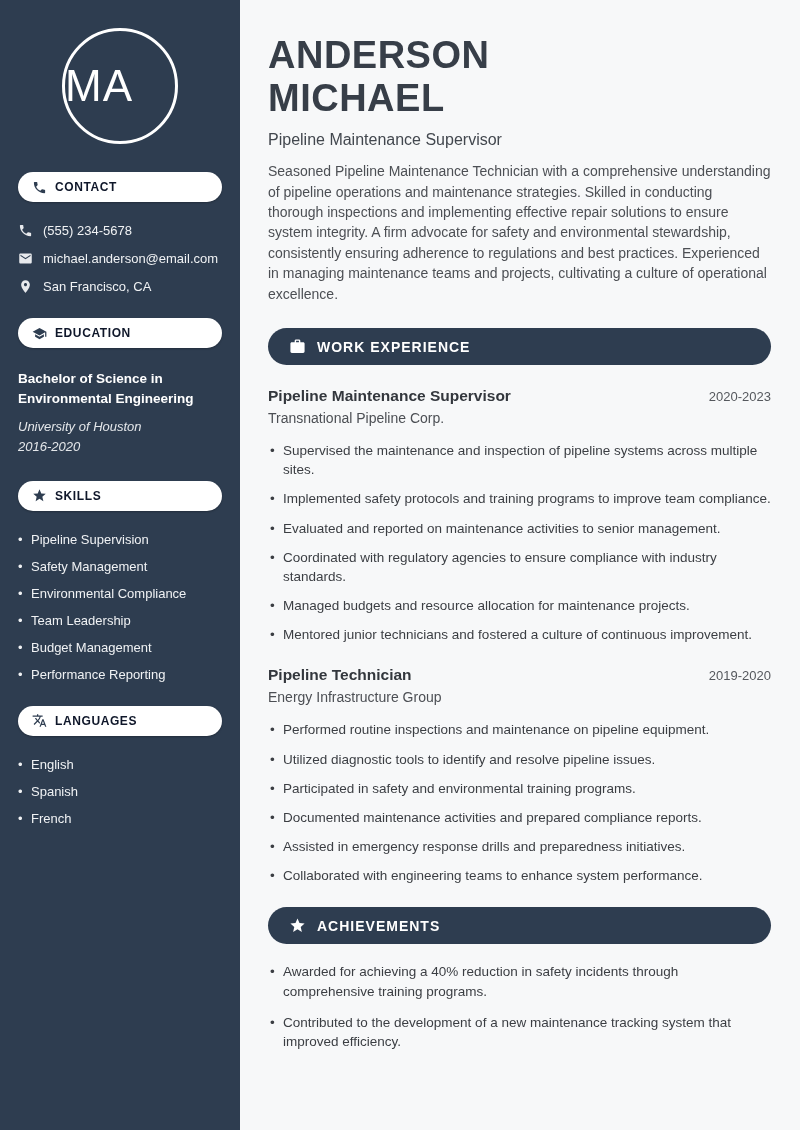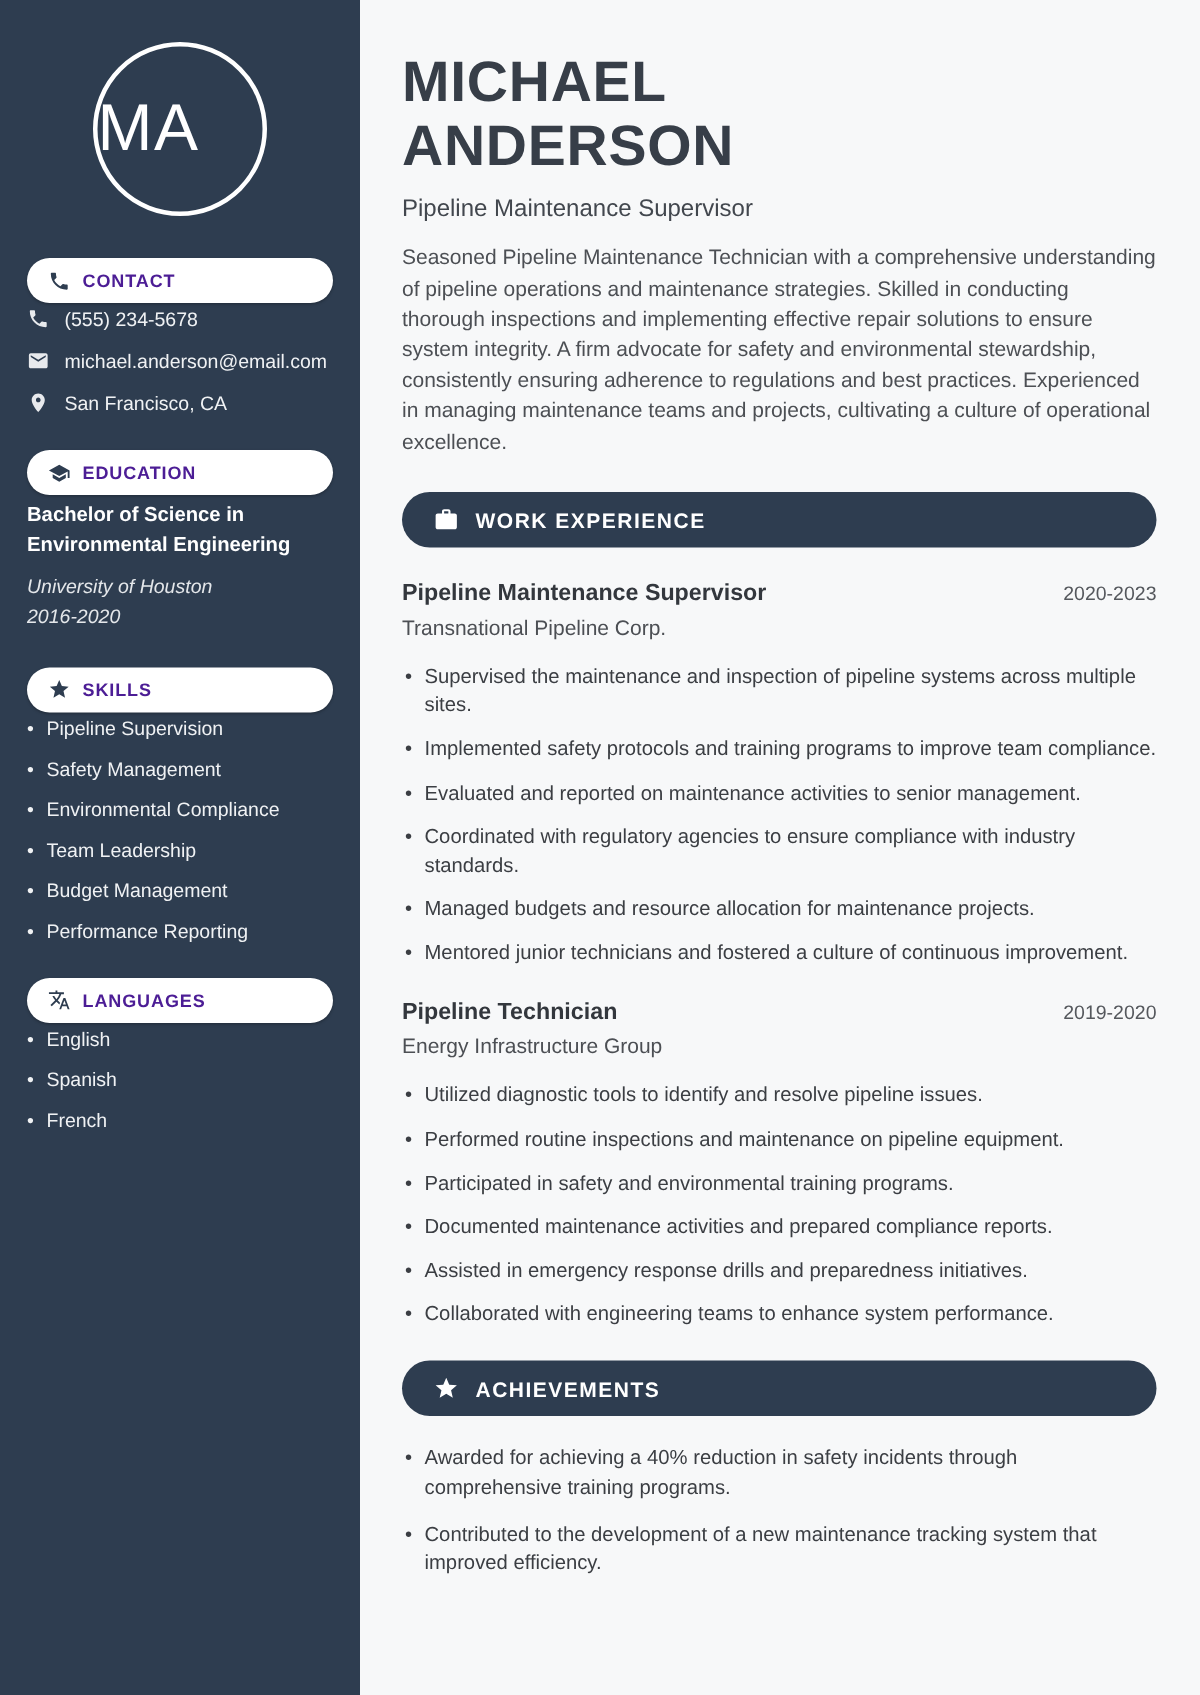--- a/index.html
+++ b/index.html
@@ -6,23 +6,23 @@
   html,body { background:#e9eaec; }
   body { font-family:"Liberation Sans", sans-serif; }
   .page { width:800px; height:1130px; display:flex; background:#f7f8f9; overflow:hidden; }
 
   
   .sidebar { width:240px; flex-shrink:0; background:#2e3d50; color:#ffffff; padding:26px 18px 20px; }
   .avatar { width:116px; height:116px; border-radius:50%; border:3px solid #ffffff; margin:2px auto 28px;
             display:flex; align-items:center; justify-content:flex-start; }
   .avatar span { font-size:44px; color:#ffffff; letter-spacing:1px; font-weight:400; }
   .side-section { margin-bottom:24px; }
-  .side-pill { background:#ffffff; color:#4c1d95; border-radius:16px; height:30px; display:flex;
+  .side-pill { background:#ffffff; color:#0f172a; border-radius:16px; height:30px; display:flex;
                align-items:center; gap:8px; padding:0 14px; font-weight:bold; font-size:12px;
-               letter-spacing:.6px; margin-bottom:3px; box-shadow:0 1px 2px rgba(0,0,0,.25); }
+               letter-spacing:.6px; margin-bottom:21px; box-shadow:0 1px 2px rgba(0,0,0,.25); }
   .side-pill svg { width:15px; height:15px; flex-shrink:0; }
   .contact-item { display:flex; align-items:center; gap:10px; font-size:13px; color:#f0f2f4; margin-bottom:13px; }
   .contact-item svg { width:15px; height:15px; flex-shrink:0; fill:#e8eaed; }
   .edu-degree { font-size:13.5px; font-weight:bold; line-height:1.5; margin-bottom:7px; }
   .edu-line { font-size:13px; color:#e4e7ea; line-height:1.55;font-style:italic; }
   .side-list { list-style:none; }
   .side-list li { position:relative; padding-left:13px; font-size:13px; color:#f0f2f4; margin-bottom:12px; }
   .side-list li::before { content:"•"; position:absolute; left:0; top:0; color:#f0f2f4; }
 
   
@@ -125,22 +125,22 @@
         <li>Spanish</li>
         <li>French</li>
       </ul>
     </div>
 
   </aside>
 
   <main class="main">
 
     <h1 class="name">
+      <div>ANDERSON</div>
       <div>MICHAEL</div>
-      <div>ANDERSON</div>
     </h1>
     <div class="job-title">Pipeline Maintenance Supervisor</div>
 
     <p class="summary">Seasoned Pipeline Maintenance Technician with a comprehensive understanding of pipeline operations and maintenance strategies. Skilled in conducting thorough inspections and implementing effective repair solutions to ensure system integrity. A firm advocate for safety and environmental stewardship, consistently ensuring adherence to regulations and best practices. Experienced in managing maintenance teams and projects, cultivating a culture of operational excellence.</p>
 
     <div class="main-pill">
       <svg viewBox="0 0 24 24">
           <path d="M20 6h-4V4c0-1.11-.89-2-2-2h-4c-1.11 0-2 .89-2 2v2H4c-1.11 0-1.99.89-1.99 2L2 19c0 1.11.89 2 2 2h16c1.11 0 2-.89 2-2V8c0-1.11-.89-2-2-2zm-6 0h-4V4h4v2z"></path>
         </svg>
       <span>WORK EXPERIENCE</span>
@@ -162,22 +162,22 @@
       </ul>
     </div>
 
     <div class="job">
       <div class="job-head">
         <span class="jtitle">Pipeline Technician</span>
         <span class="jdates">2019-2020</span>
       </div>
       <div class="jcompany">Energy Infrastructure Group</div>
       <ul class="job-bullets">
+        <li>Performed routine inspections and maintenance on pipeline equipment.</li>
         <li>Utilized diagnostic tools to identify and resolve pipeline issues.</li>
-        <li>Performed routine inspections and maintenance on pipeline equipment.</li>
         <li>Participated in safety and environmental training programs.</li>
         <li>Documented maintenance activities and prepared compliance reports.</li>
         <li>Assisted in emergency response drills and preparedness initiatives.</li>
         <li>Collaborated with engineering teams to enhance system performance.</li>
       </ul>
     </div>
 
     <div class="main-pill" style="margin-top:22px;">
       <svg viewBox="0 0 24 24">
           <path d="M12 17.27L18.18 21l-1.64-7.03L22 9.24l-7.19-.61L12 2 9.19 8.63 2 9.24l5.46 4.73L5.82 21z"></path>

